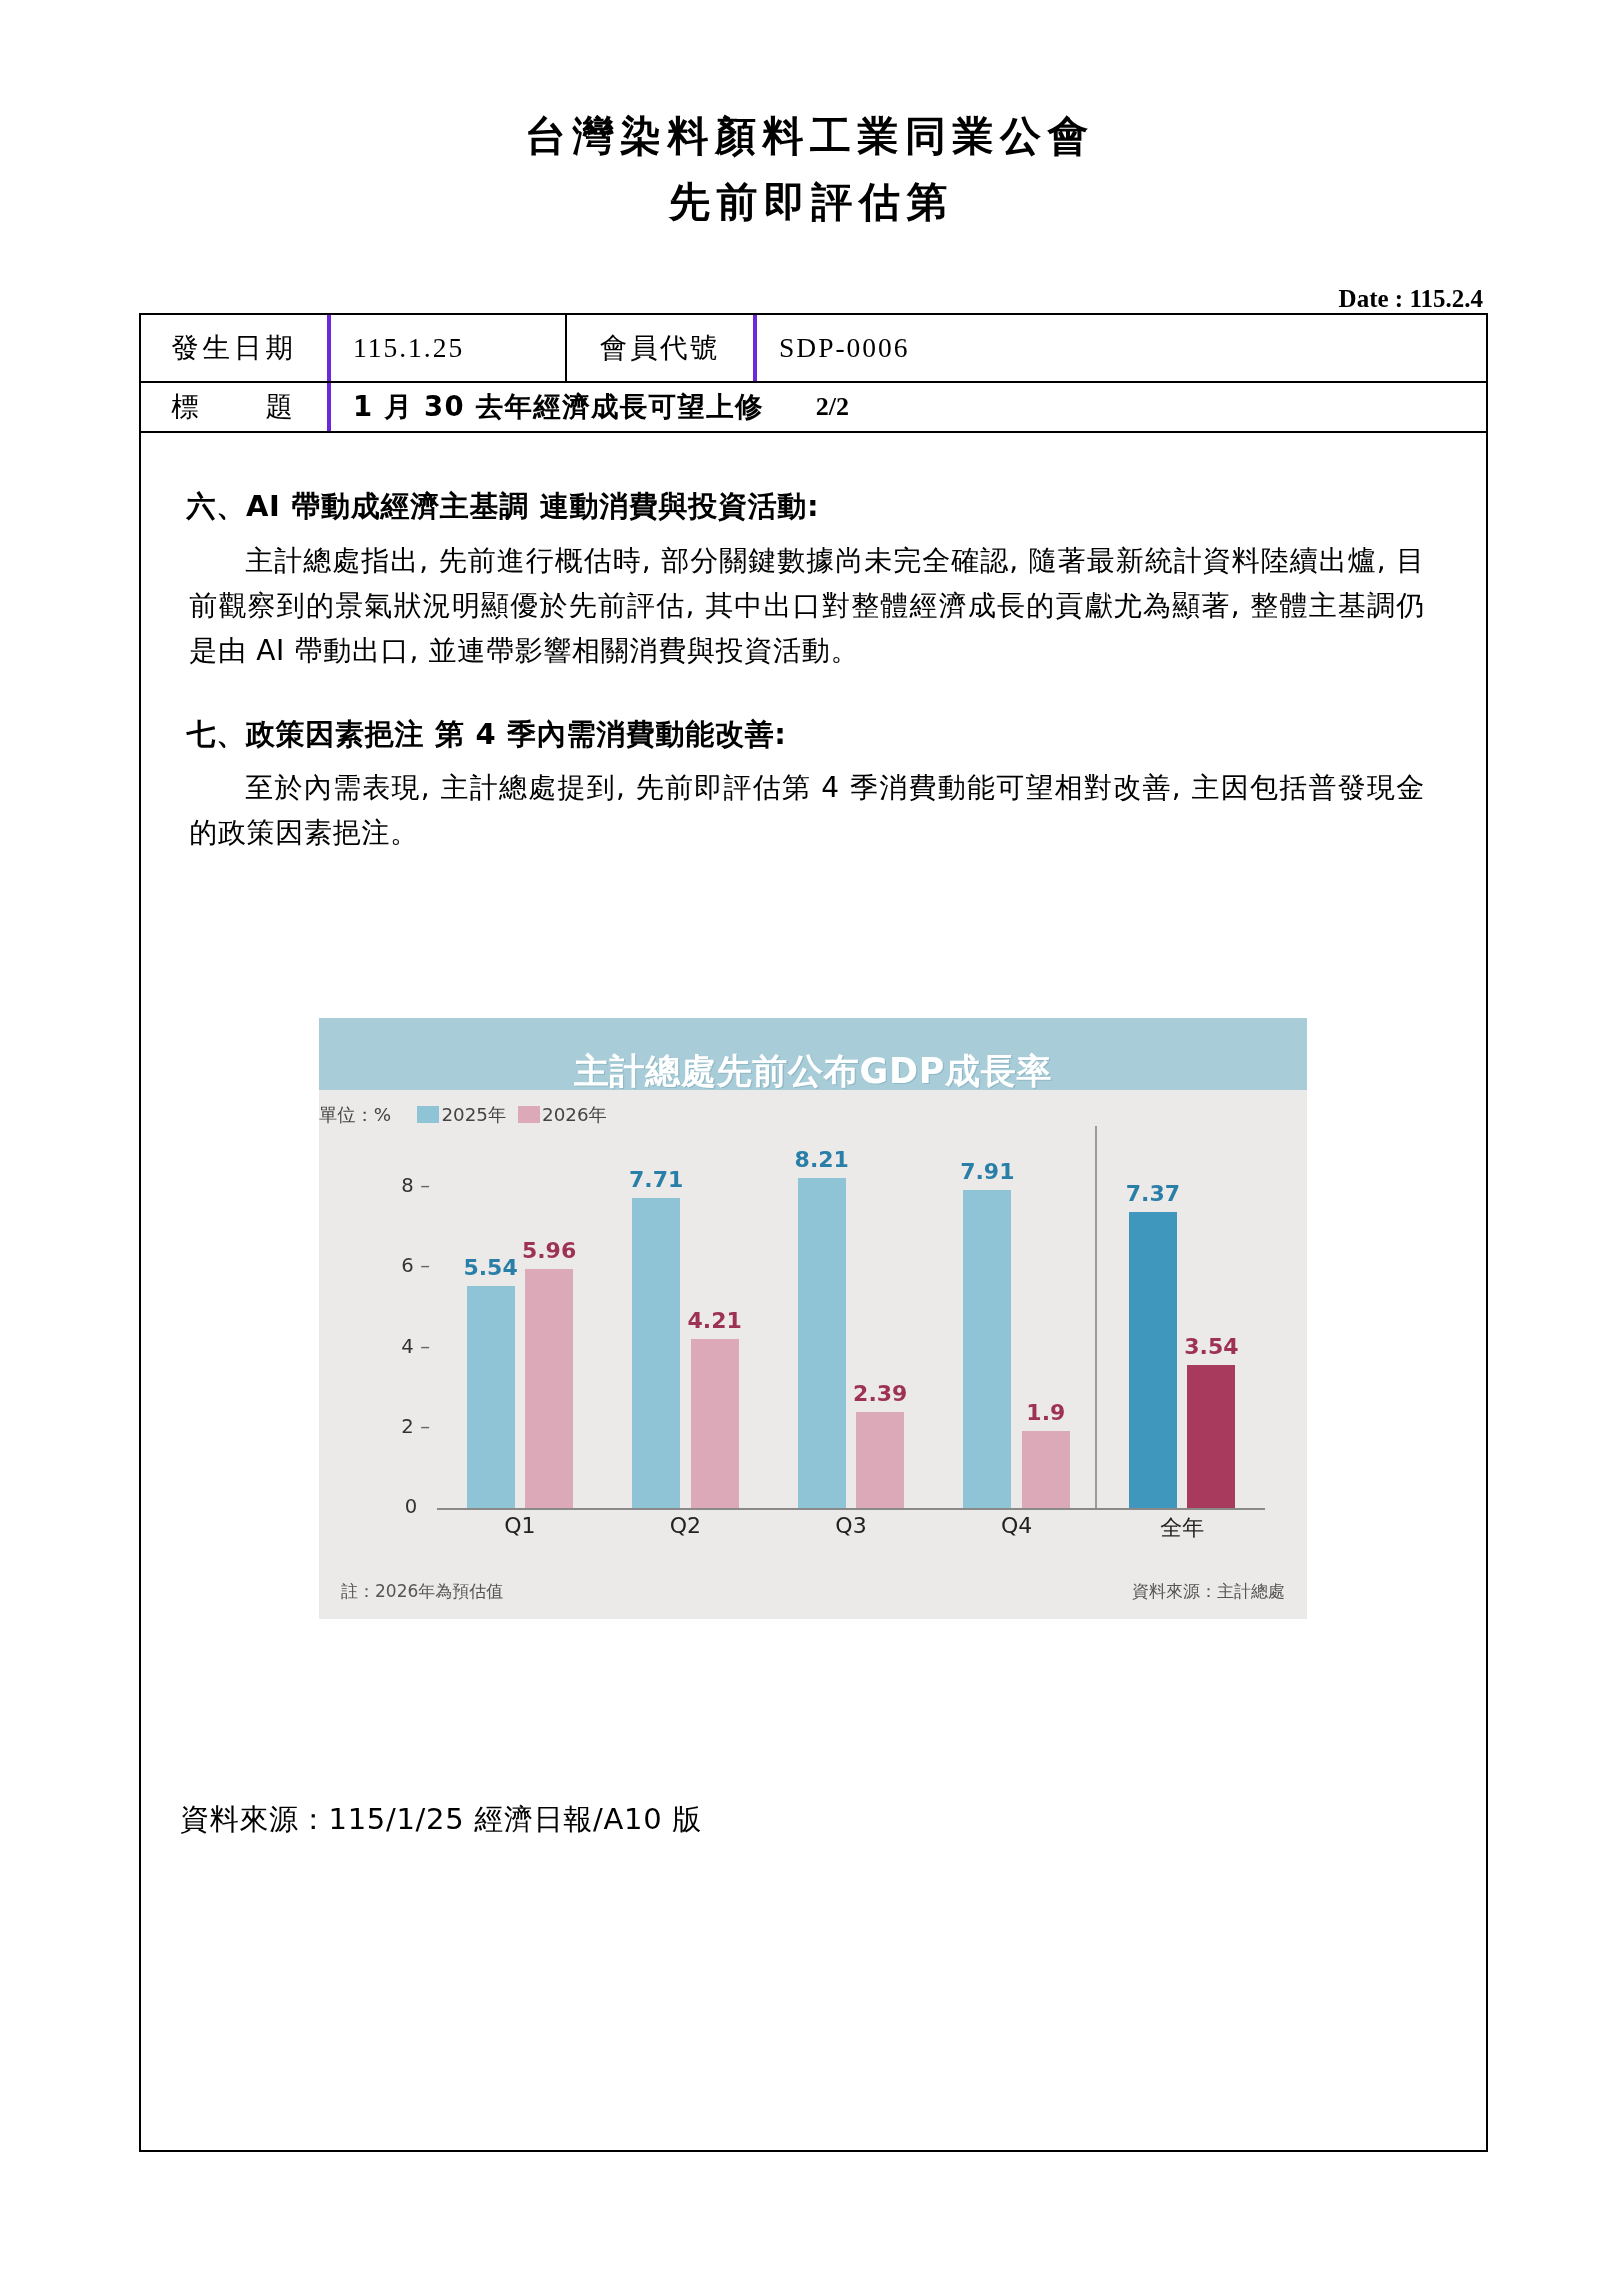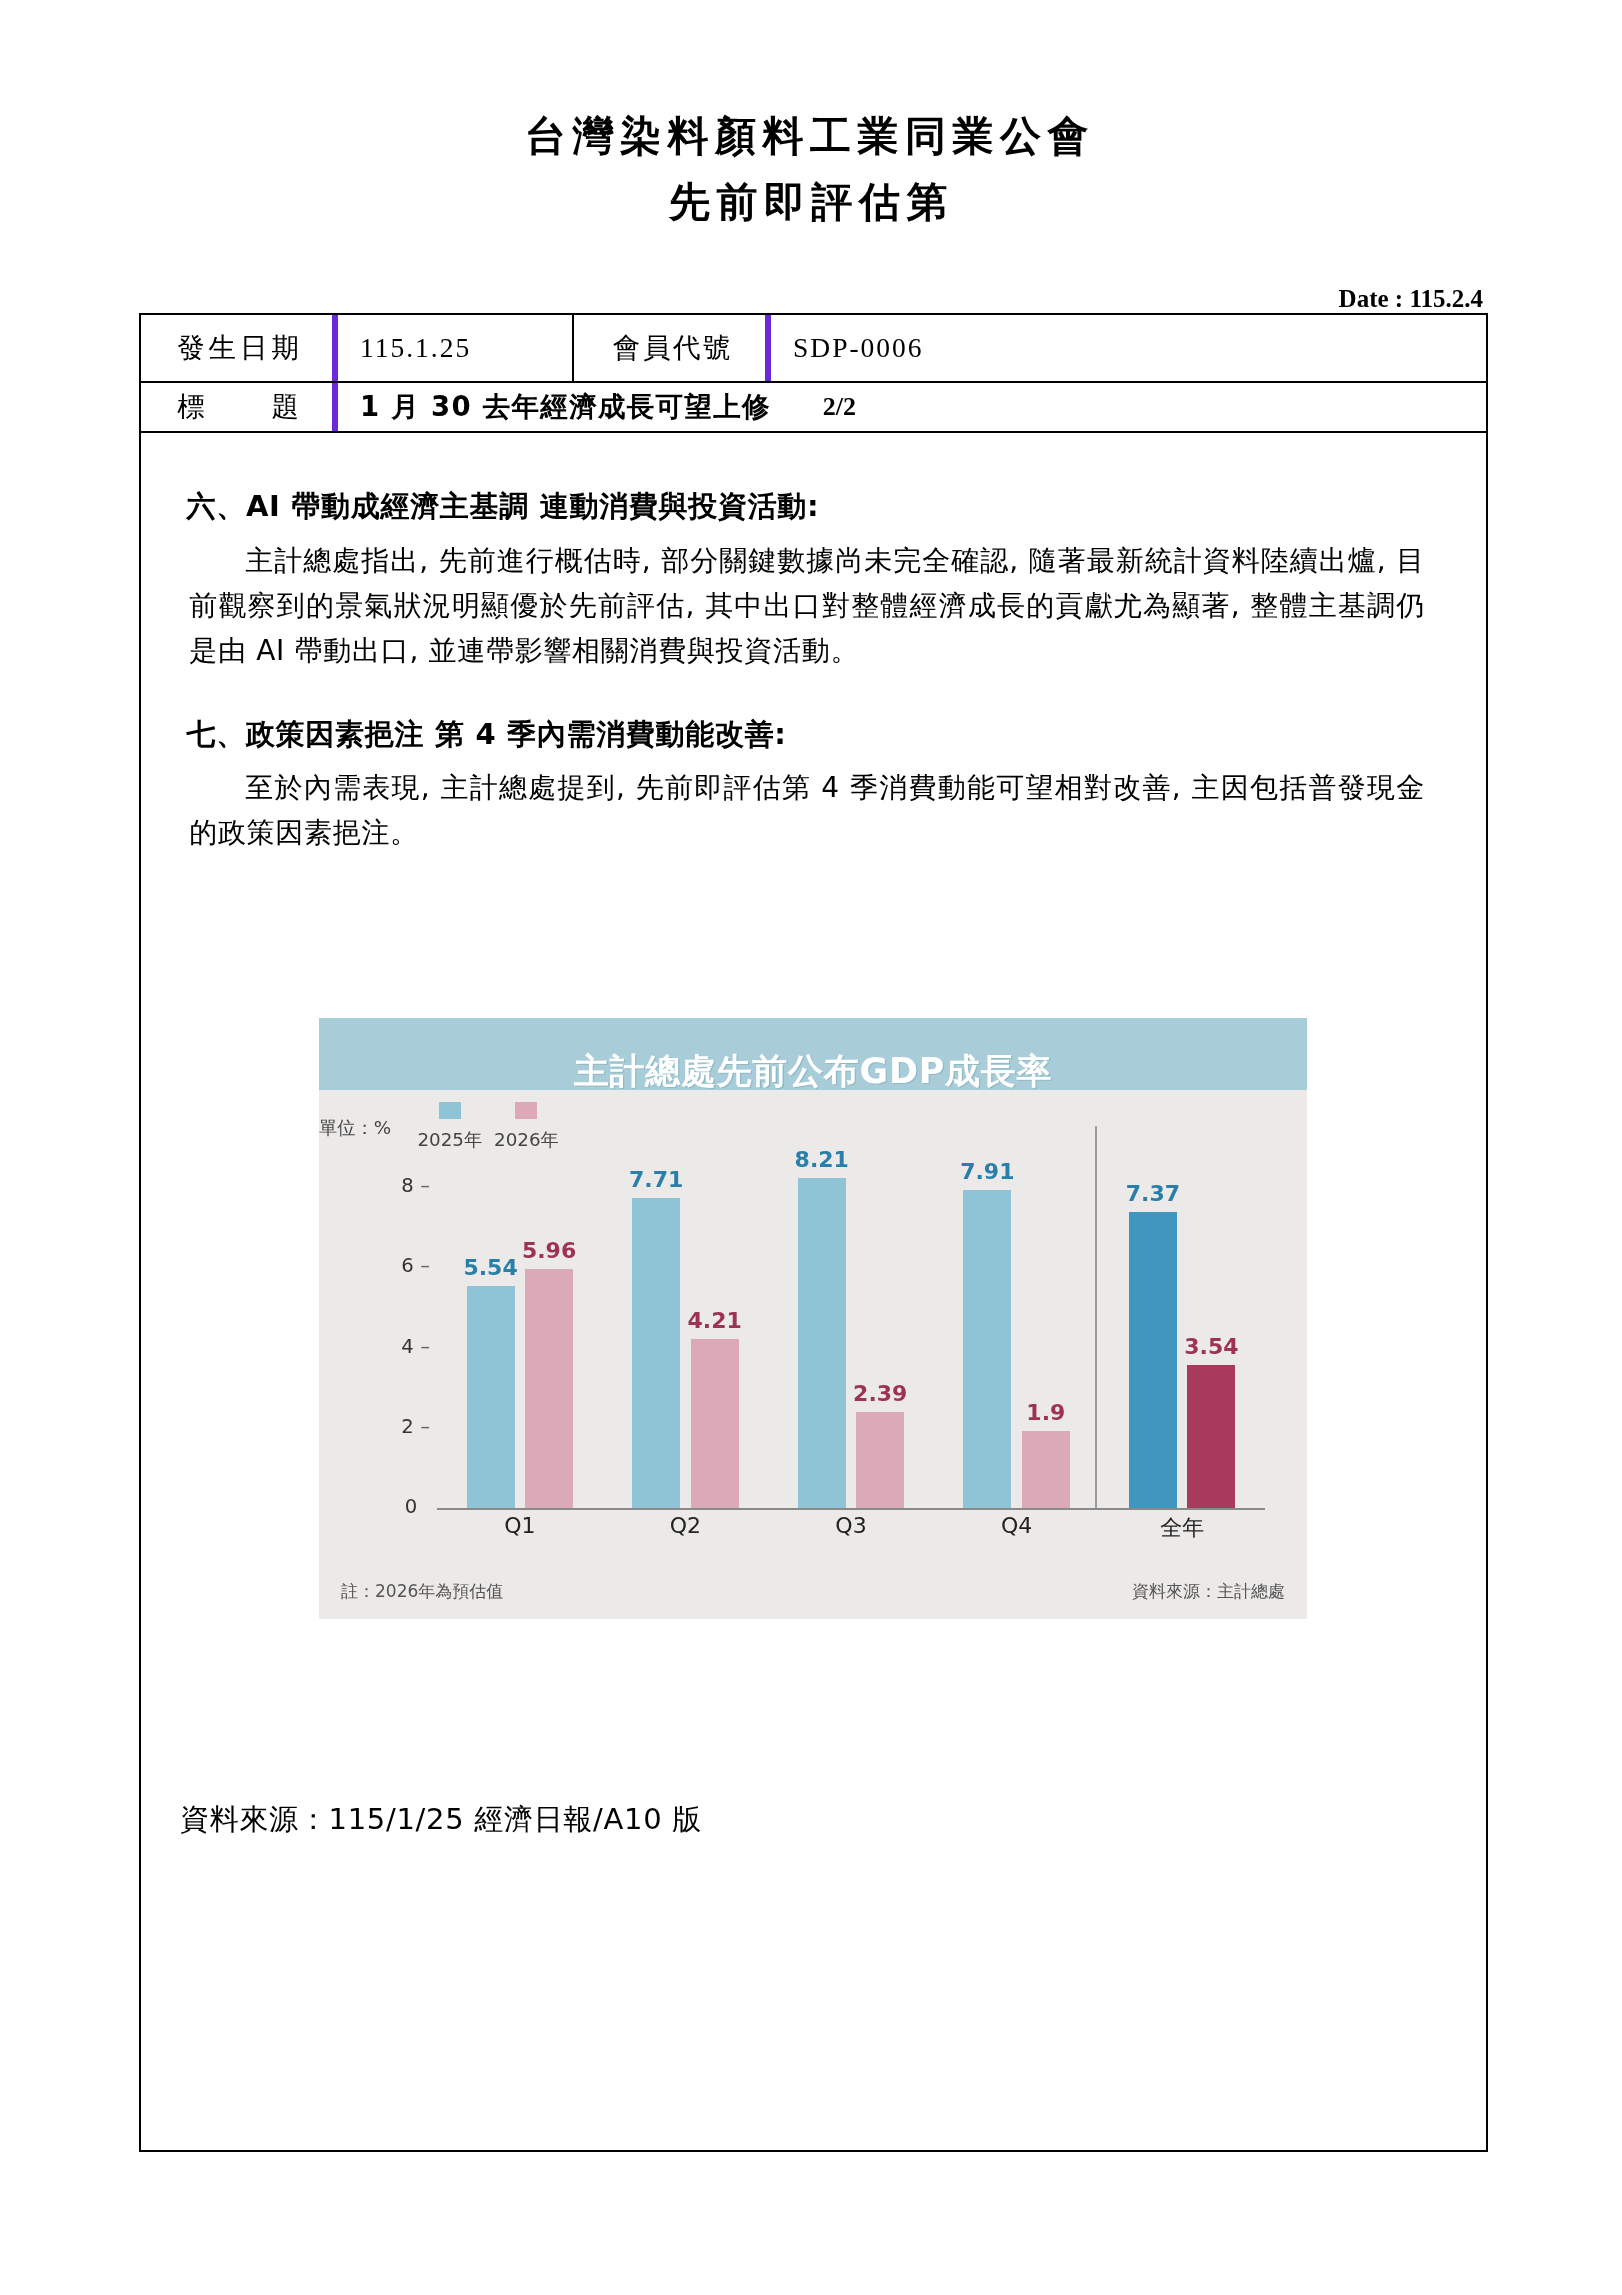--- a/index.html
+++ b/index.html
@@ -85,28 +85,27 @@
     width: 100%;
     height: 50px;
     box-sizing: border-box;
     border-bottom: 2px solid #000;
     display: flex;
     align-items: stretch;
   }
   .cell-label {
     width: 190px;
     box-sizing: border-box;
-    border-right: 6px solid #6d28d9;
+    border-right: 4px solid #6d28d9;
     display: flex;
     align-items: center;
     justify-content: center;
     font-family: "DejaVu Sans", sans-serif;
     font-size: 27.5px;
     letter-spacing: 3.9px;
-    margin-left: 7px;
   }
   .cell-label.tight { letter-spacing: 2.6px; }
   .cell-value {
     display: flex;
     align-items: center;
     padding-left: 22px;
     font-family: "Liberation Serif", serif;
     font-size: 27.5px;
     letter-spacing: 2px;
   }
@@ -201,21 +200,21 @@
     font-family: "DejaVu Sans", sans-serif;
     font-size: 18.3px;
     color: #444;
   }
   .legend .unit { margin-right: 14.4px; }
   .legend .sw {
     display: inline-block;
     width: 22px; height: 17px;
     vertical-align: middle;
   }
-  .legend .item { display: flex; align-items: center; gap: 8px; flex-direction: column; }
+  .legend .item { display: flex; align-items: center; gap: 2px; }
 
   .plot {
     position: absolute;
     left: 63px;
     top: 124px;
     width: 883px;
     height: 366px;
   }
   .axis-labels {
     position: absolute;

